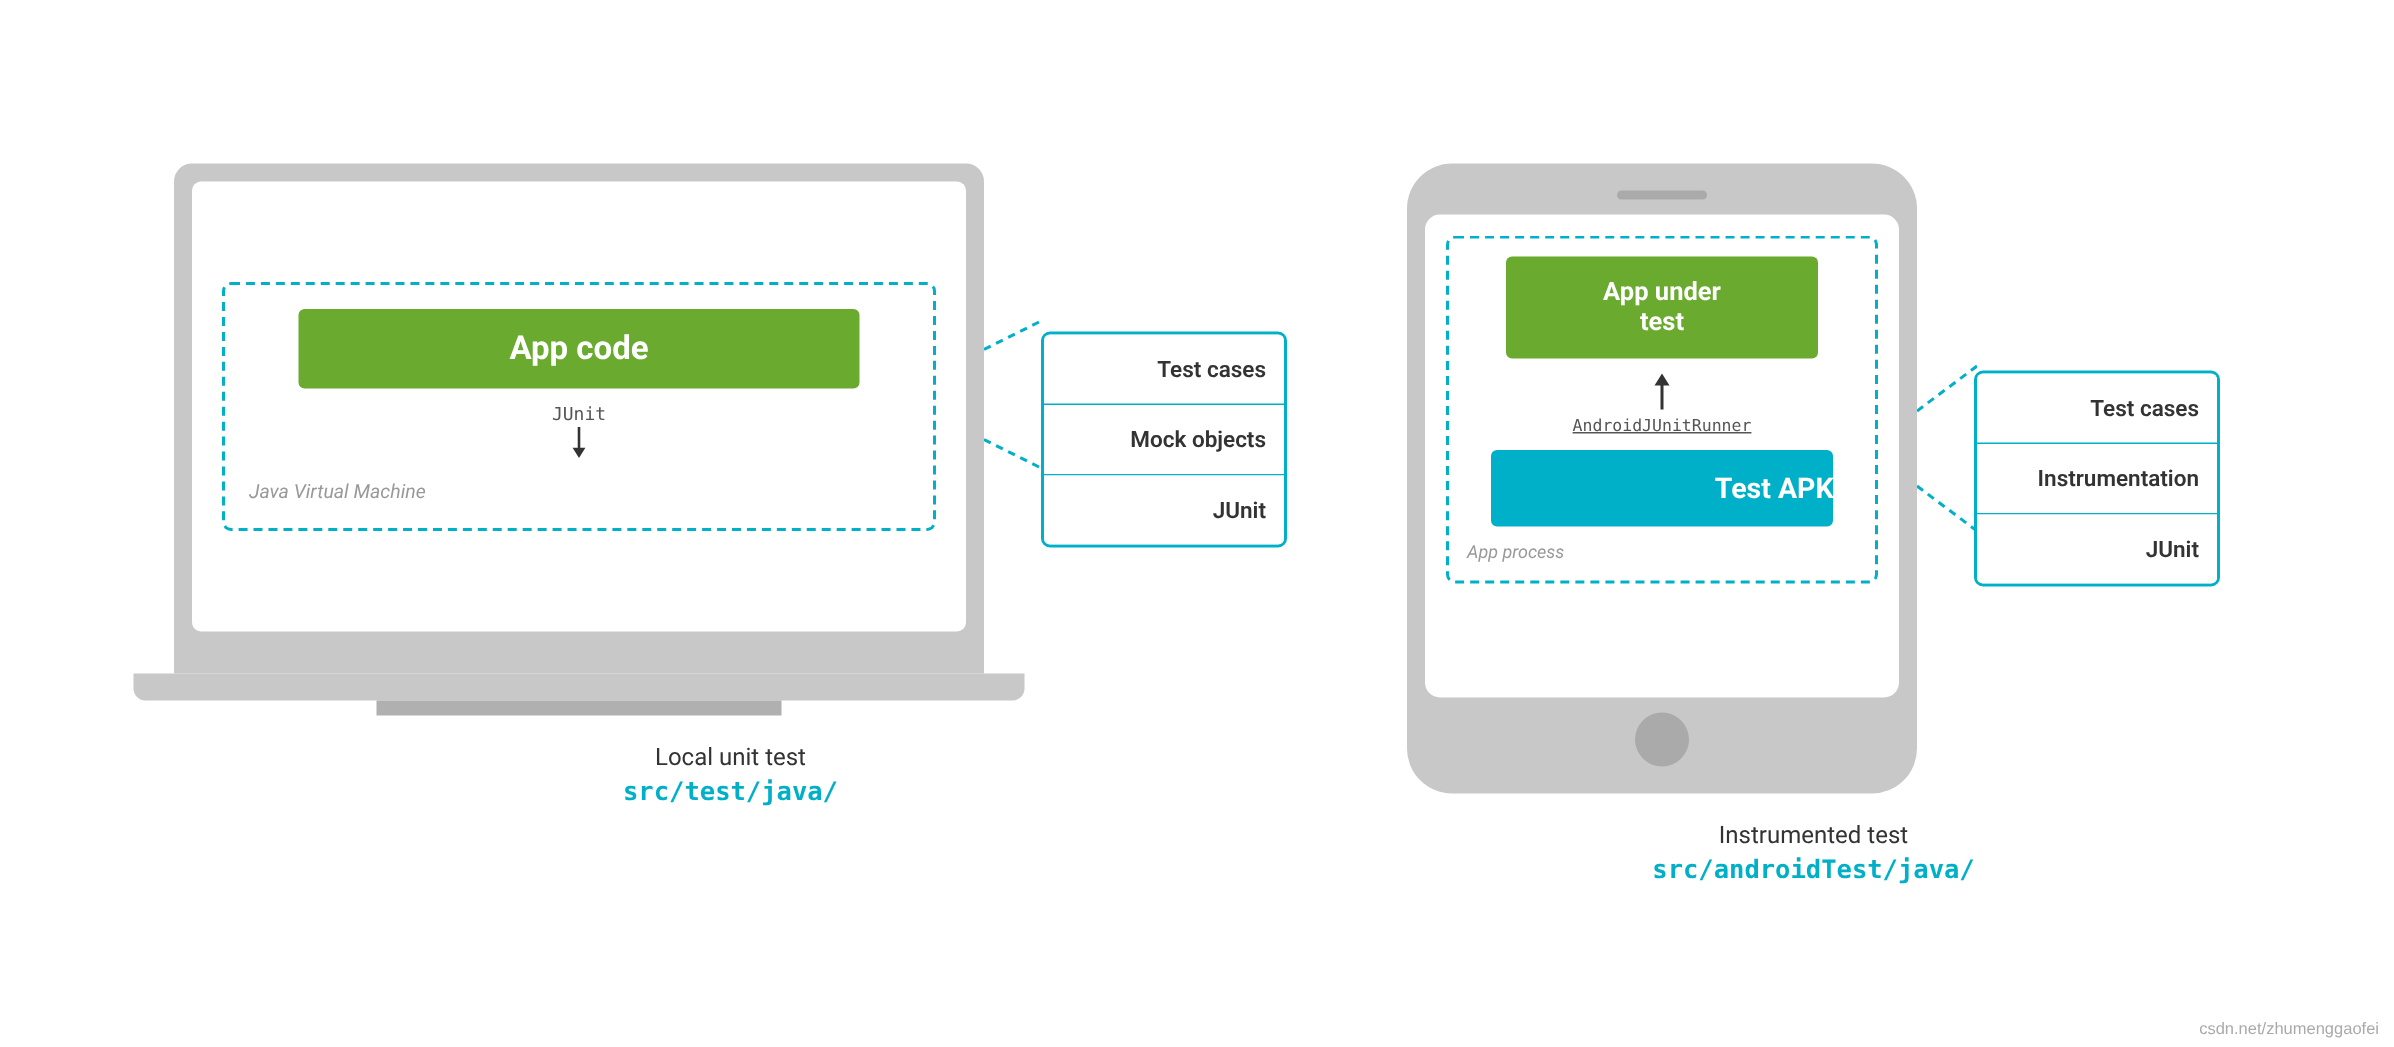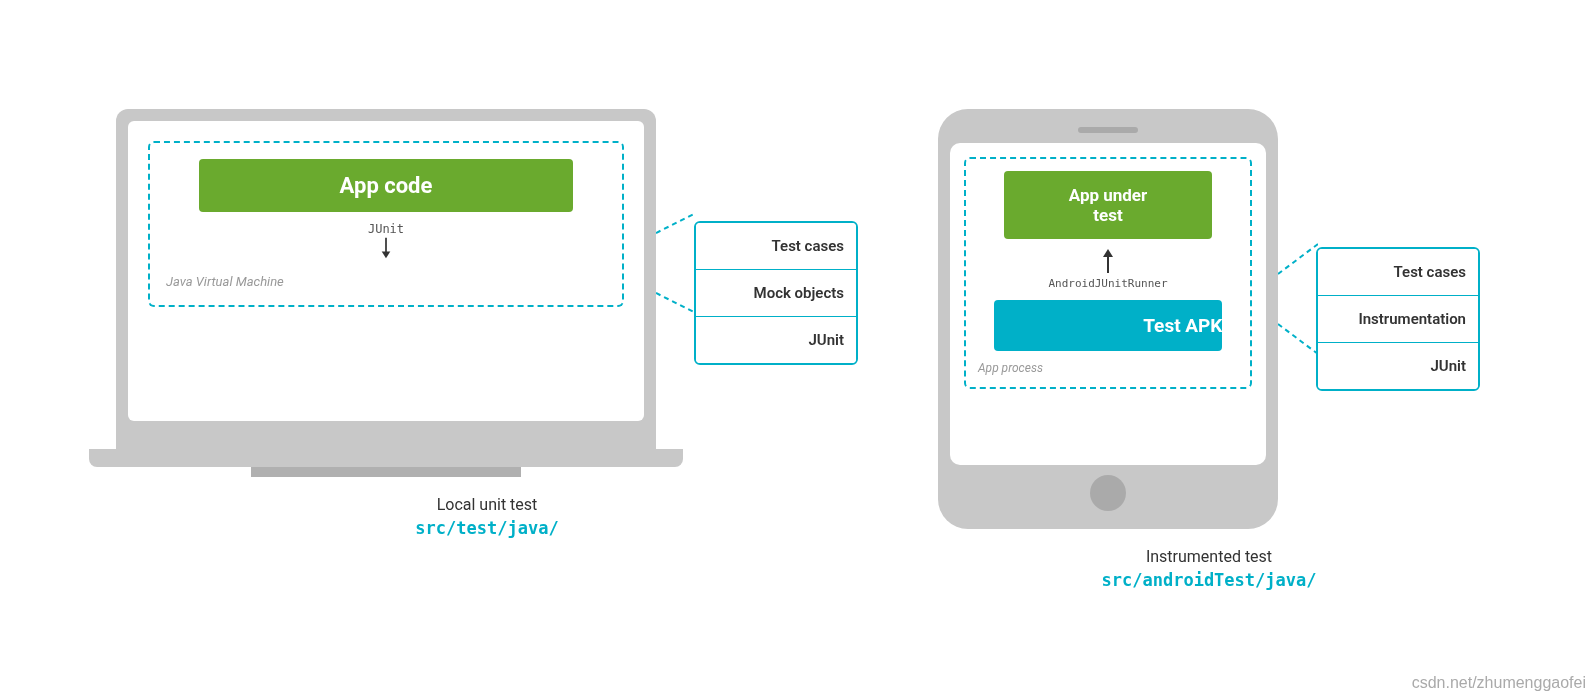--- a/index.html
+++ b/index.html
@@ -49,20 +49,21 @@
     }
     .laptop-screen-inner {
       background: #fff;
       border-radius: 6px;
       padding: 20px;
       min-height: 300px;
       display: flex;
       flex-direction: column;
       align-items: center;
       gap: 0;
+      justify-content: center;
     }
     .laptop-base {
       background: #c8c8c8;
       height: 18px;
       width: 110%;
       margin-left: -5%;
       border-radius: 0 0 8px 8px;
     }
     .laptop-stand {
       background: #b0b0b0;
@@ -262,28 +263,29 @@
       text-align: right;
       padding: 14px 0;
       width: 88%;
     }
     .runner-label {
       font-size: 11px;
       color: #555;
       font-family: monospace;
       text-align: center;
       margin: 2px 0;
+      text-decoration: underline;
     }
 
     
     .watermark {
       position: fixed;
       bottom: 6px;
       right: 10px;
-      font-size: 16px;
+      font-size: 11px;
       color: #aaa;
       font-family: Arial, sans-serif;
       margin-top: 45px;
     }
 
     
     .arrow-up-svg {
       width: 18px;
       height: 28px;
     }

